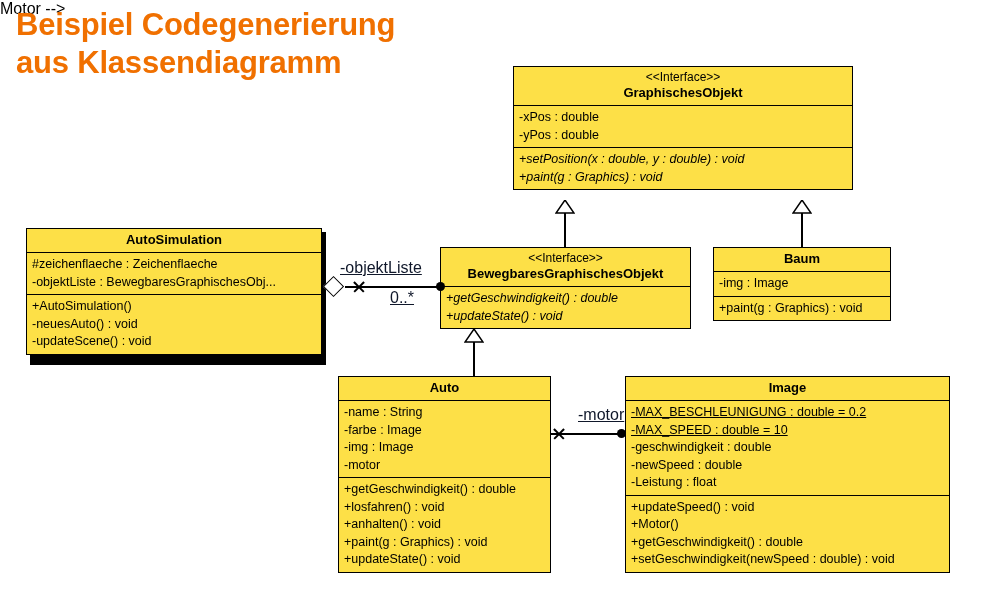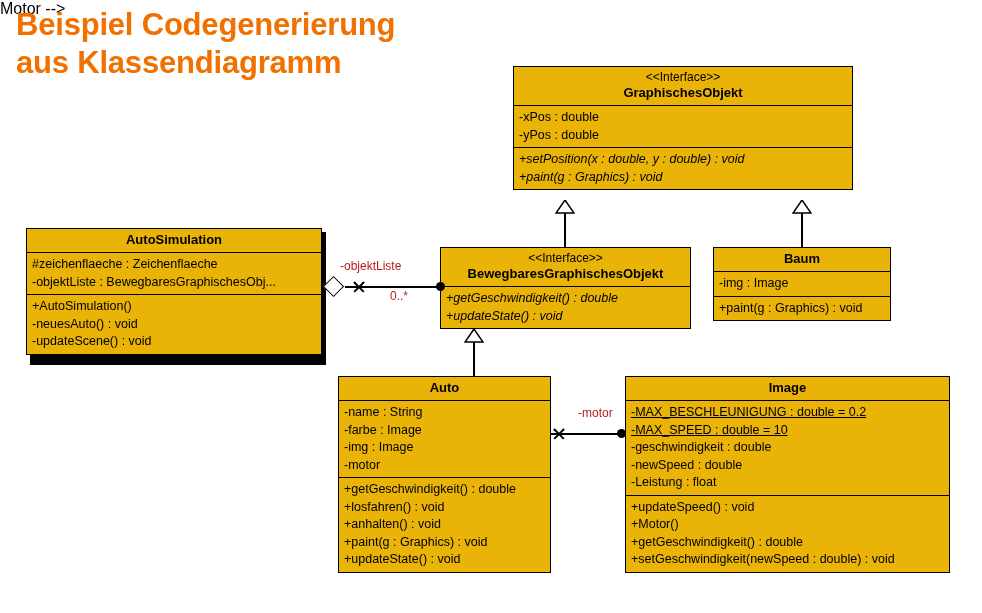--- a/index.html
+++ b/index.html
@@ -22,21 +22,21 @@
     color: #F07000;
     font-size: 31px;
     font-weight: bold;
     line-height: 38px;
     letter-spacing: -0.2px;
     white-space: pre-line;
   }
   .uml-class {
     position: absolute;
     border: 1.5px solid #000;
-    background: #eab308;
+    background: #fde047;
     box-sizing: border-box;
   }
   .uml-class .compartment {
     border-bottom: 1.5px solid #000;
     padding: 3px 5px;
     box-sizing: border-box;
   }
   .uml-class .compartment:last-child {
     border-bottom: none;
   }
@@ -73,23 +73,24 @@
     position: absolute;
     background: #000;
   }
 
   .edge {
     position: absolute;
     background: #000;
   }
   .edge-label {
     position: absolute;
-    font-size: 12px;
-    color: #b91c1c;
+    font-size: 16px;
+    color: #0f172a;
     white-space: nowrap;
+    text-decoration: underline;
   }
   .tri-outline {
     position: absolute;
   }
   .diamond {
     position: absolute;
     width: 15px;
     height: 15px;
     background: #fff;
     border: 1.5px solid #000;

